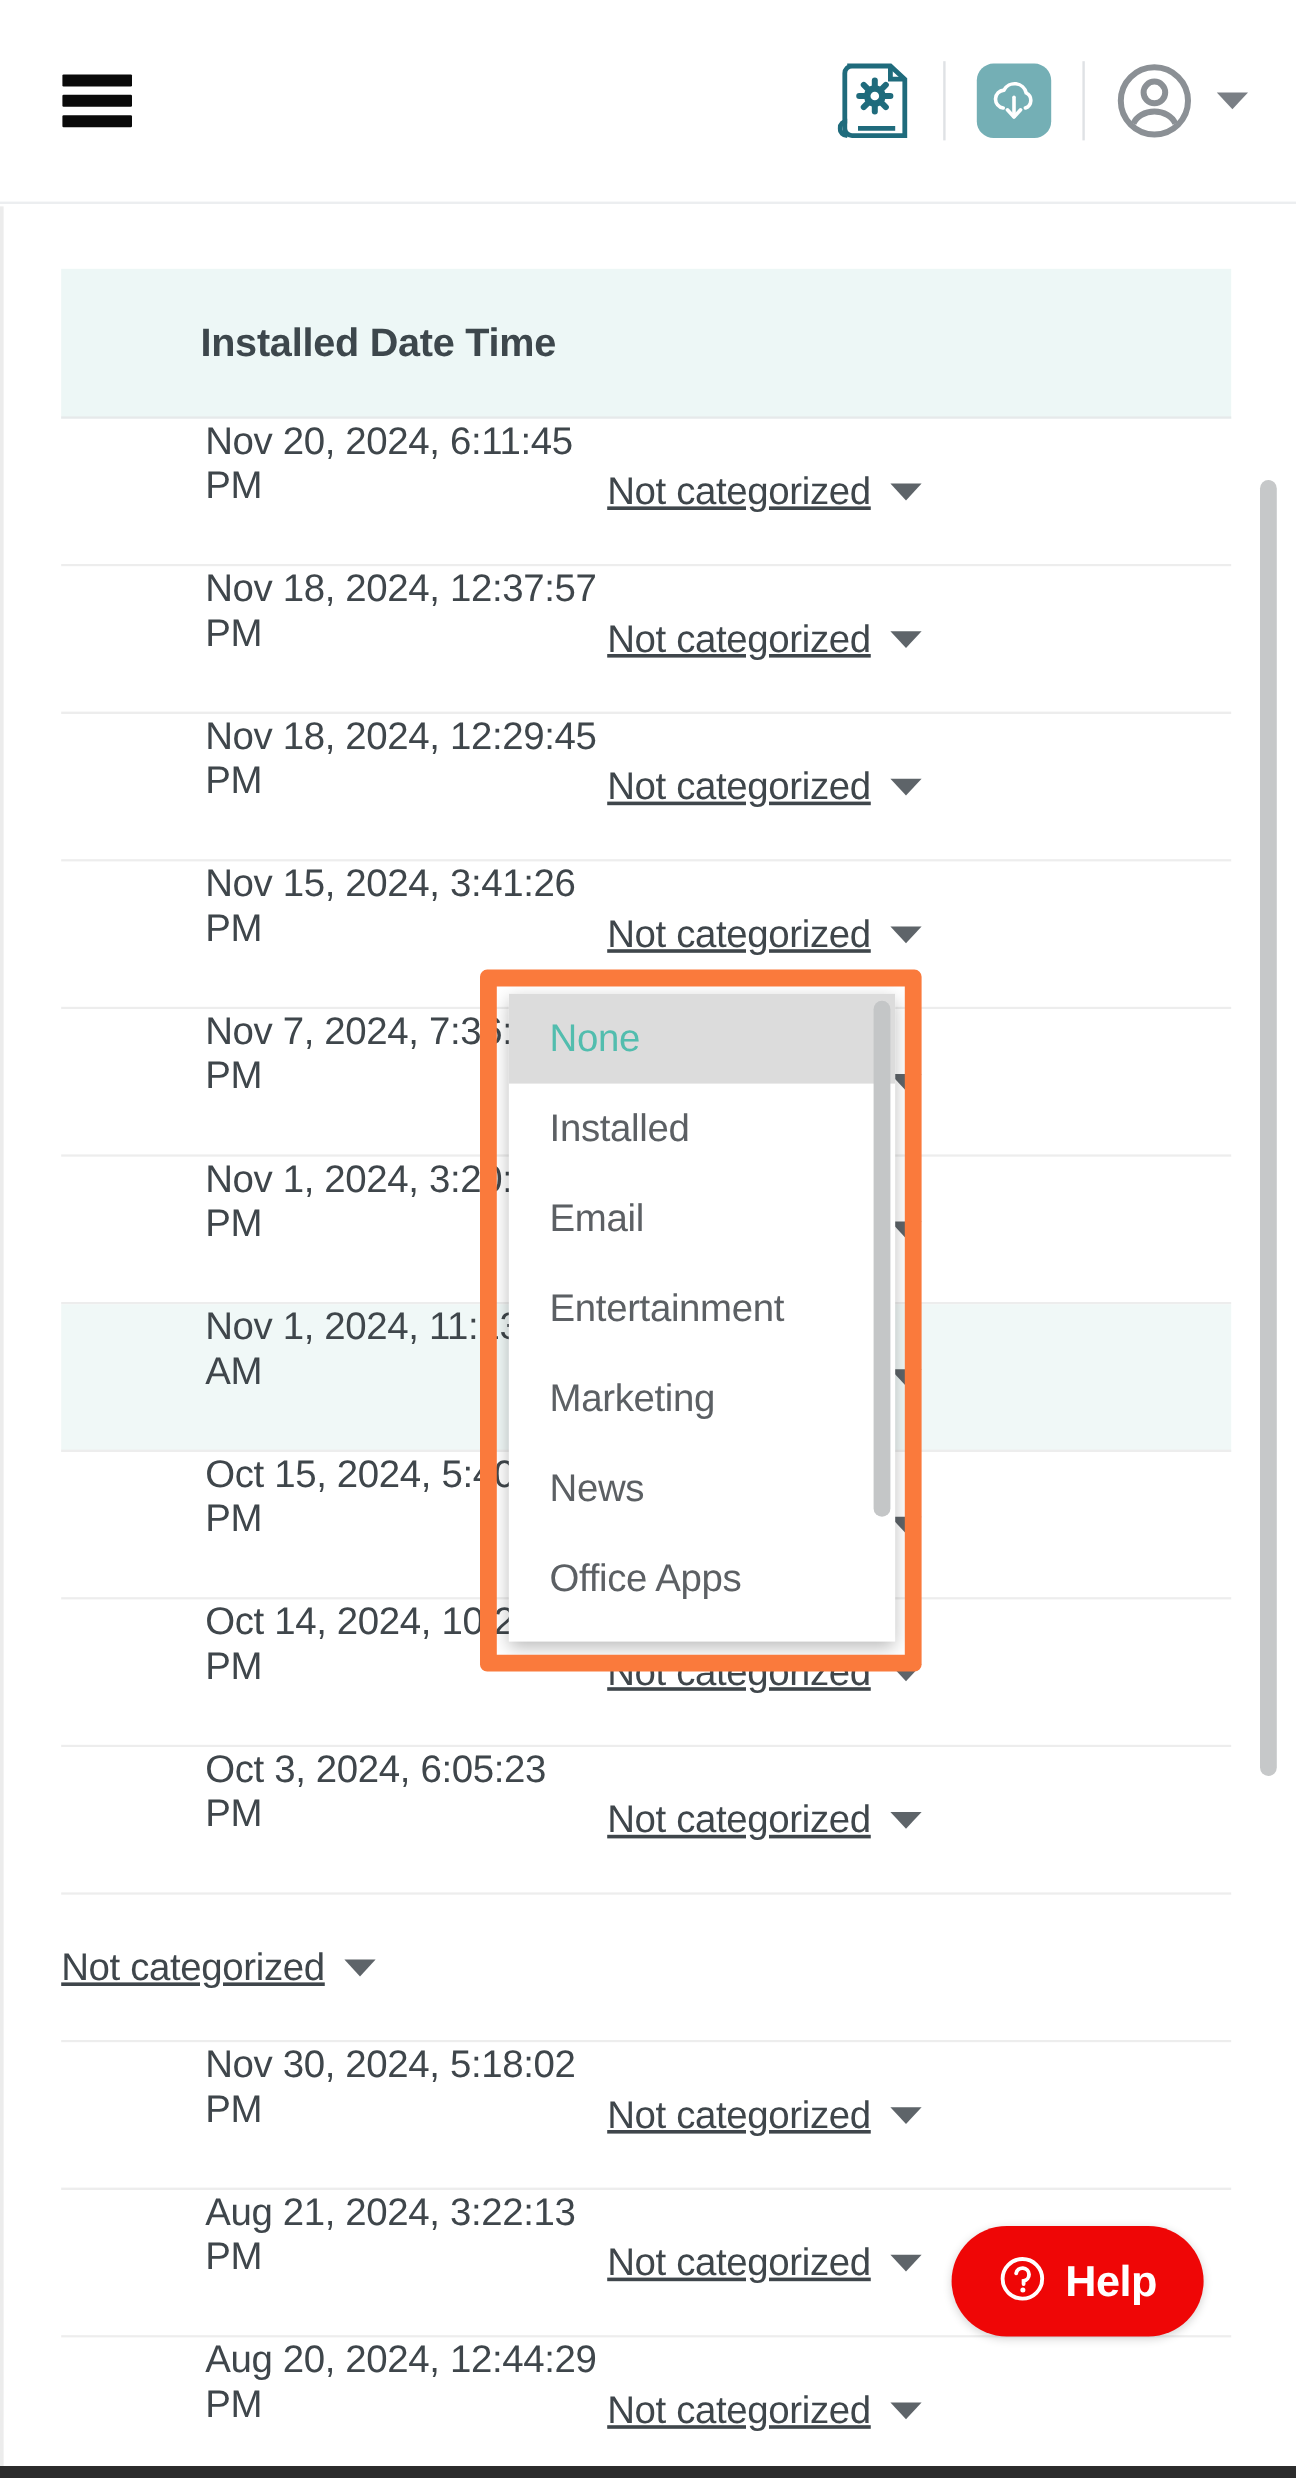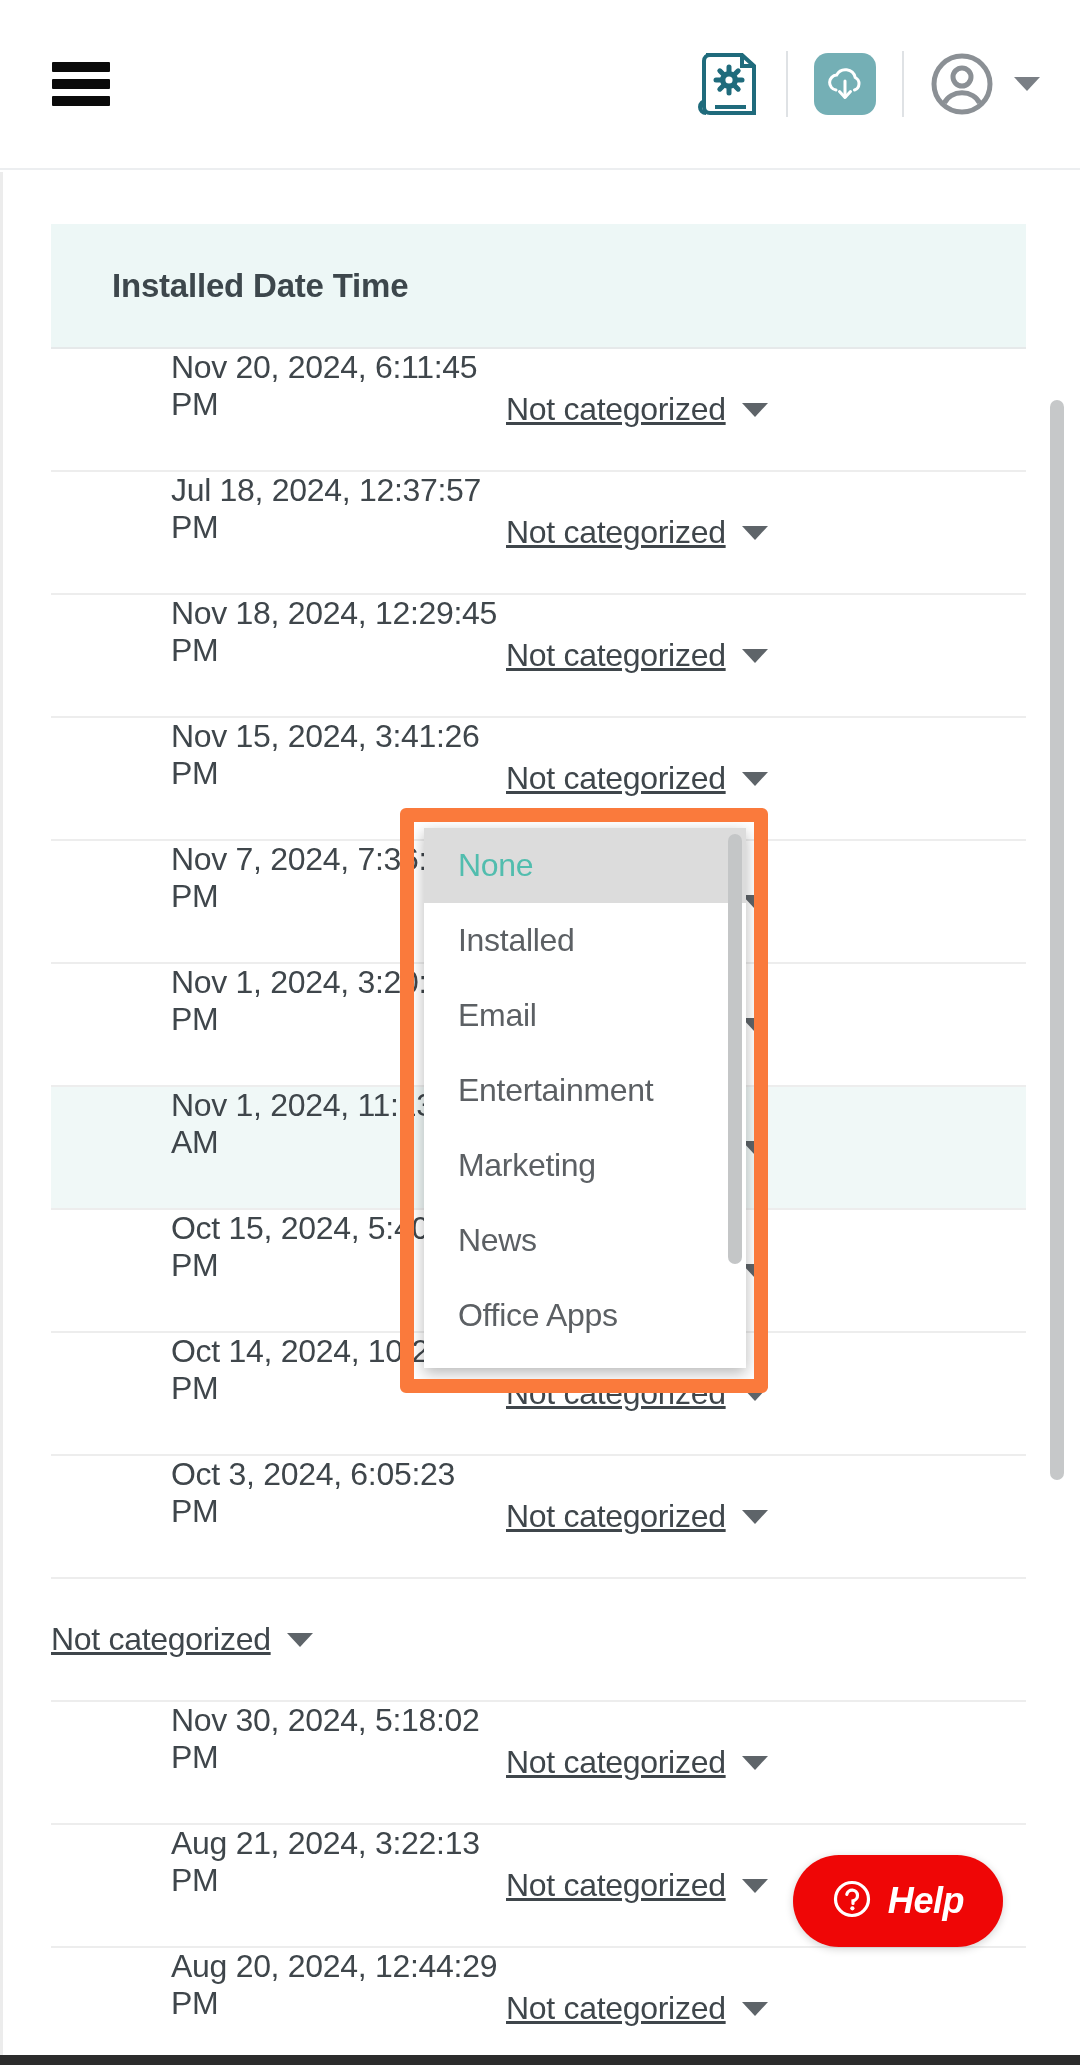--- a/index.html
+++ b/index.html
@@ -116,21 +116,21 @@
     border-bottom: 2px solid #e6e9ea;
   }
 
   .th {
     font-size: 33px;
     font-weight: bold;
     color: #3d474c;
     letter-spacing: -0.2px;
   }
 
-  .col-date   { width: 455px; padding-left: 61px; }
+  .col-date   { width: 455px; padding-left: 116px; }
   .col-cat    { width: 420px; }
 
   .trow {
     display: flex;
     height: 123px;
     border-bottom: 2px solid #ededed;
     background: #ffffff;
   }
   .trow.highlight { background: #f0f8f7; }
 
@@ -250,21 +250,20 @@
     height: 92px;
     background: #ef0606;
     border-radius: 46px;
     display: flex;
     align-items: center;
     justify-content: center;
     gap: 16px;
     cursor: pointer;
     z-index: 70;
     box-shadow: 0 2px 8px rgba(0,0,0,0.18);
-    font-style: italic;
   }
   .help-label {
     font-size: 36px;
     font-weight: bold;
     color: #ffffff;
     letter-spacing: -0.4px;
   }
 
   .bottom-bar {
     position: absolute;
@@ -346,21 +345,21 @@
 
       <div id="rows-container">
           <div class="trow">
             <div class="td td-date">Nov 20, 2024, 6:11:45 PM</div>
             <div class="td td-cat">
               <span>Not categorized</span>
               <span class="cell-caret"></span>
             </div>
           </div>
           <div class="trow">
-            <div class="td td-date">Jul 18, 2024, 12:37:57 PM</div>
+            <div class="td td-date">Nov 18, 2024, 12:37:57 PM</div>
             <div class="td td-cat">
               <span>Not categorized</span>
               <span class="cell-caret"></span>
             </div>
           </div>
           <div class="trow">
             <div class="td td-date">Nov 18, 2024, 12:29:45 PM</div>
             <div class="td td-cat">
               <span>Not categorized</span>
               <span class="cell-caret"></span>

